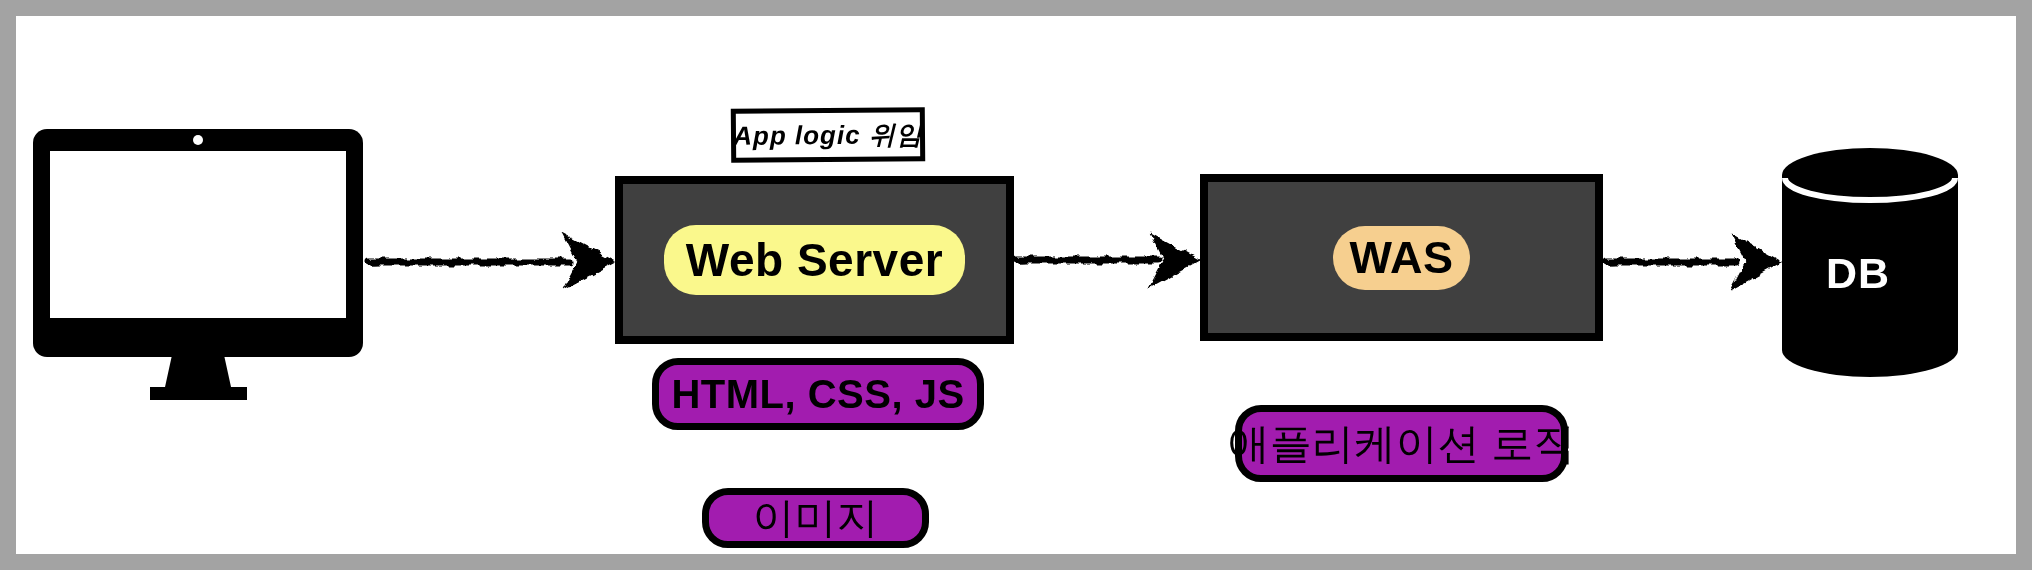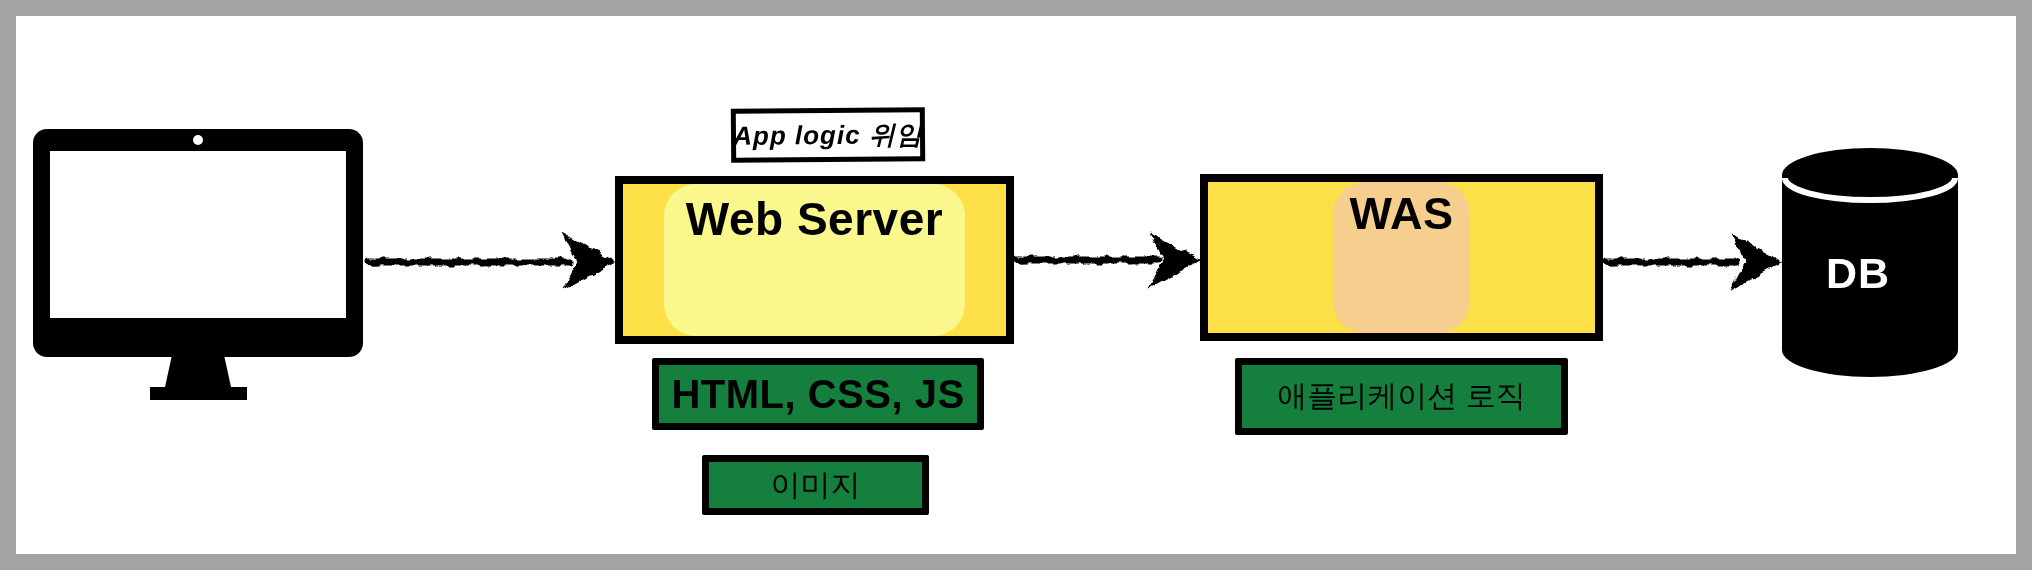--- a/index.html
+++ b/index.html
@@ -13,23 +13,24 @@
   }
   .inner {
     position: absolute;
     left: 16px; top: 16px;
     width: 2000px; height: 538px;
     background: #ffffff;
   }
   .abs { position: absolute; box-sizing: border-box; }
 
   .server-box {
-    background: #fde047;
+    background: #404040;
     border: 8px solid #000;
     display: flex;
+    align-items: center;
     justify-content: center;
   }
   .pill {
     display: inline-block;
     border-radius: 32px;
     padding: 8px 22px;
     font-size: 46px;
     font-weight: 600;
     color: #000;
     letter-spacing: 0.5px;
@@ -47,30 +48,30 @@
     font-size: 26px;
     font-weight: 700;
     font-style: italic;
     letter-spacing: 1px;
     transform: rotate(-0.5deg);
     white-space: nowrap;
   }
 
   .chip {
     border: 7px solid #000;
-    border-radius: 2px;
-    background: #15803d;
+    border-radius: 26px;
+    background: #a21caf;
     display: flex;
     align-items: center;
     justify-content: center;
     color: #000;
     white-space: nowrap;
   }
   .chip-bold { font-size: 40px; font-weight: 700; letter-spacing: 0.5px; }
-  .chip-reg  { font-size: 30px; font-weight: 500; }
+  .chip-reg  { font-size: 42px; font-weight: 500; margin-top: 47px; }
 
   .db-label {
     display: flex;
     align-items: center;
     justify-content: center;
     color: #ffffff;
     font-size: 43px;
     font-weight: 600;
     letter-spacing: 1px;
   }
@@ -138,20 +139,20 @@
     <ellipse cx="88" cy="202" rx="88" ry="27" fill="#000"></ellipse>
     <rect x="0" y="27" width="176" height="175" fill="#000"></rect>
     <ellipse cx="88" cy="27" rx="88" ry="27" fill="#000"></ellipse>
     <path d="M3,30 A85,22 0 0 0 173,30" stroke="#fff" stroke-width="6" fill="none"></path>
   </svg>
   <div class="abs db-label" style="left:1782px; top:158px; width:152px; height:230px">DB</div>
 
   <div class="abs chip chip-bold" style="left:652px; top:358px; width:332px; height:72px">
     <span>HTML, CSS, JS</span>
   </div>
-  <div class="abs chip chip-reg" style="left:702px; top:455px; width:227px; height:60px">
+  <div class="abs chip chip-reg" style="left:702px; top:441px; width:227px; height:60px">
     <span>이미지</span>
   </div>
 
   <div class="abs chip chip-reg" style="left:1235px; top:358px; width:333px; height:77px">
     <span>애플리케이션 로직</span>
   </div>
 </div>
 
 </body></html>

